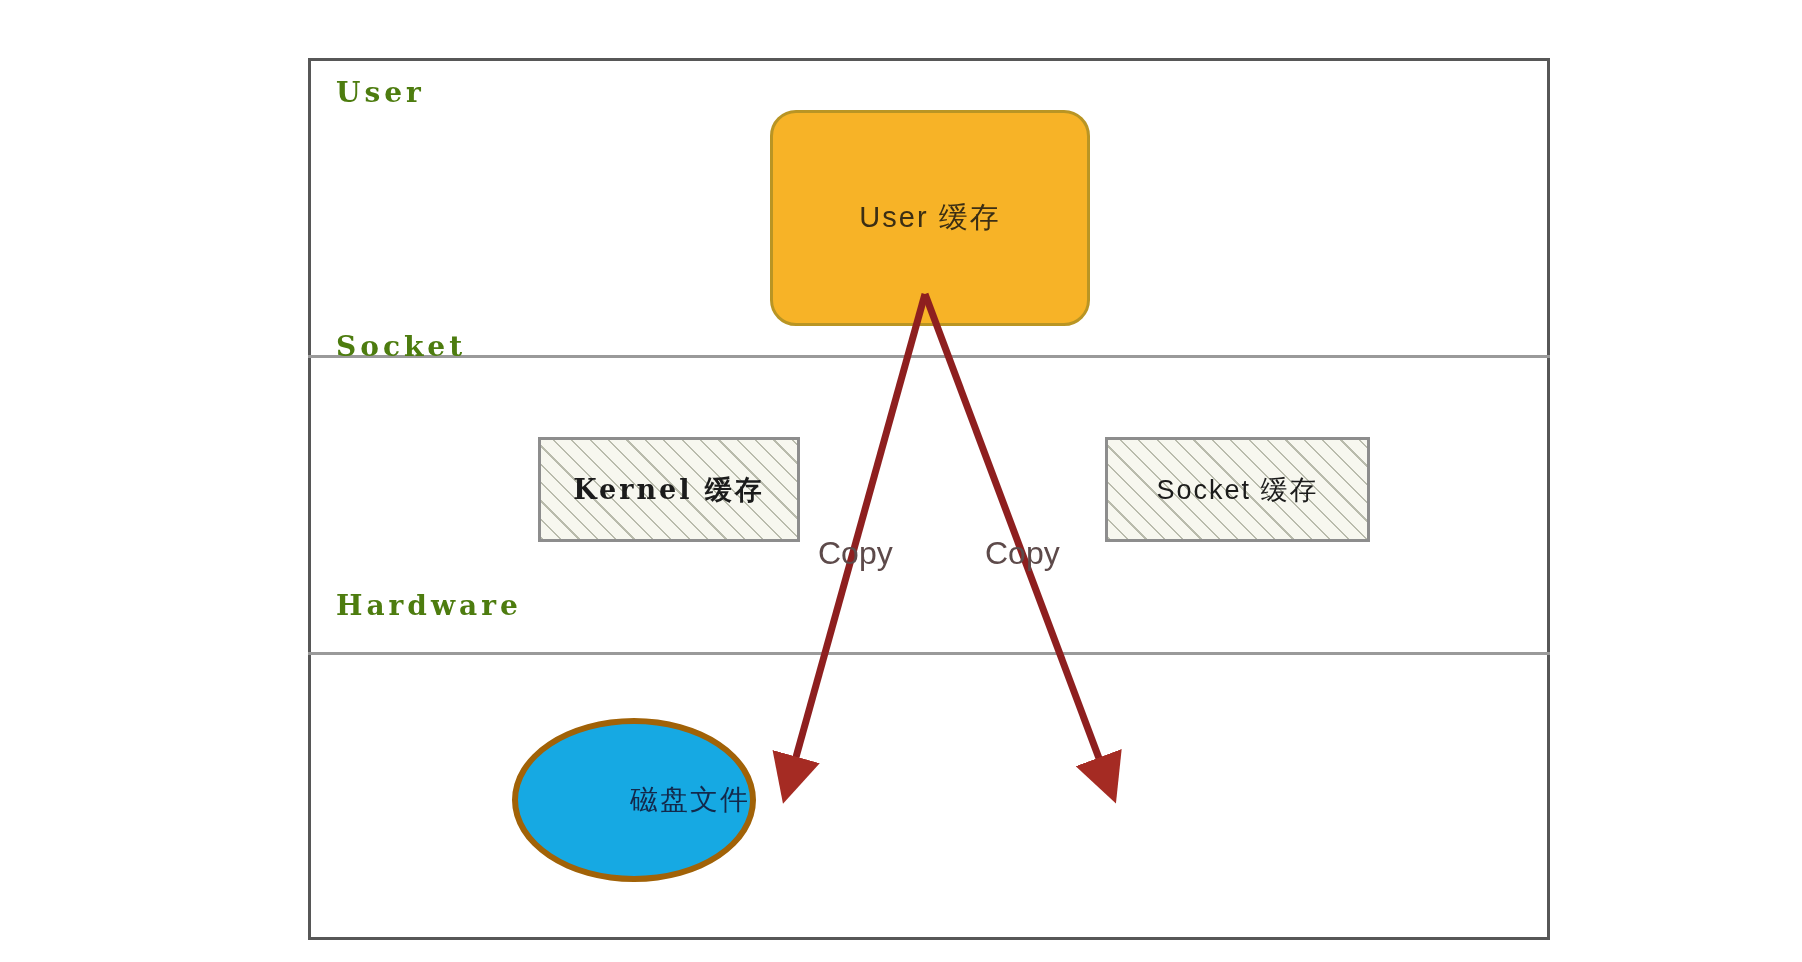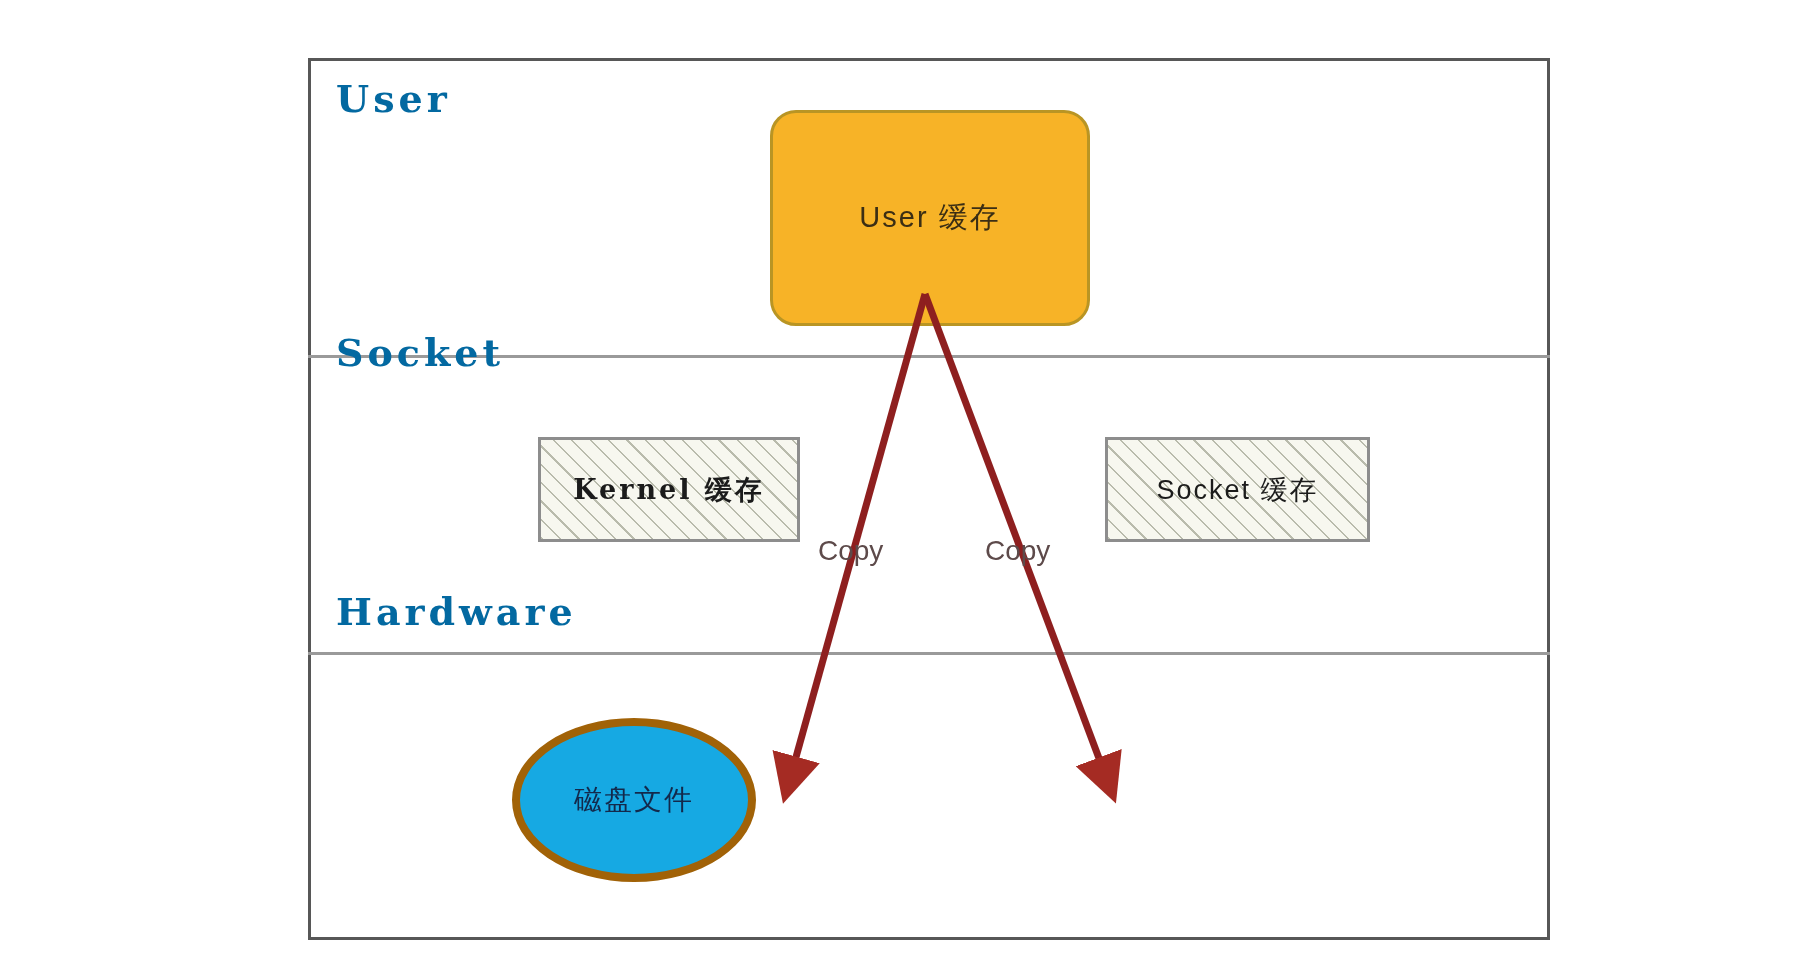--- a/index.html
+++ b/index.html
@@ -43,23 +43,23 @@
     border-top: 3px solid #9a9a9a;
   }
   .divider.d1 { top: 355px; }
   .divider.d2 { top: 652px; }
 
   
   .section-label {
     position: absolute;
     font-family: "DejaVu Serif", "Liberation Serif", serif;
     font-weight: 700;
-    font-size: 38px;
+    font-size: 28px;
     letter-spacing: 4px;
-    color: #0369a1;
+    color: #4d7c0f;
     white-space: nowrap;
   }
   .label-user     { left: 336px; top: 76px; }
   .label-kernel   { left: 336px; top: 330px; }
   .label-hardware { left: 336px; top: 589px; }
 
   
   .user-cache {
     position: absolute;
     left: 770px;
@@ -120,25 +120,25 @@
   }
 
   
   .hw-node {
     position: absolute;
     top: 718px;
     width: 244px;
     height: 164px;
     border-radius: 50%;
     background: #16a9e3;
-    border: 8px solid #a16207;
+    border: 6px solid #a16207;
     box-sizing: border-box;
     display: flex;
     align-items: center;
-    justify-content: center;
+    justify-content: flex-end;
   }
   .hw-node.disk { left: 512px; }
   .hw-node.net  { left: 1148px; }
   .hw-node .node-text {
     font-family: "Liberation Sans", sans-serif;
     font-size: 28px;
     color: #13294b;
     letter-spacing: 2px;
     white-space: nowrap;
   }
@@ -150,21 +150,21 @@
     top: 0;
     width: 1802px;
     height: 962px;
     pointer-events: none;
   }
 
   
   .copy-label {
     position: absolute;
     font-family: "Liberation Sans", sans-serif;
-    font-size: 28px;
+    font-size: 32px;
     color: #5d4a4a;
     white-space: nowrap;
   }
   .copy-left  { left: 818px;  top: 535px; }
   .copy-right { left: 985px;  top: 535px; }
 </style>
 </head>
 <body>
 
 <div id="canvas">

